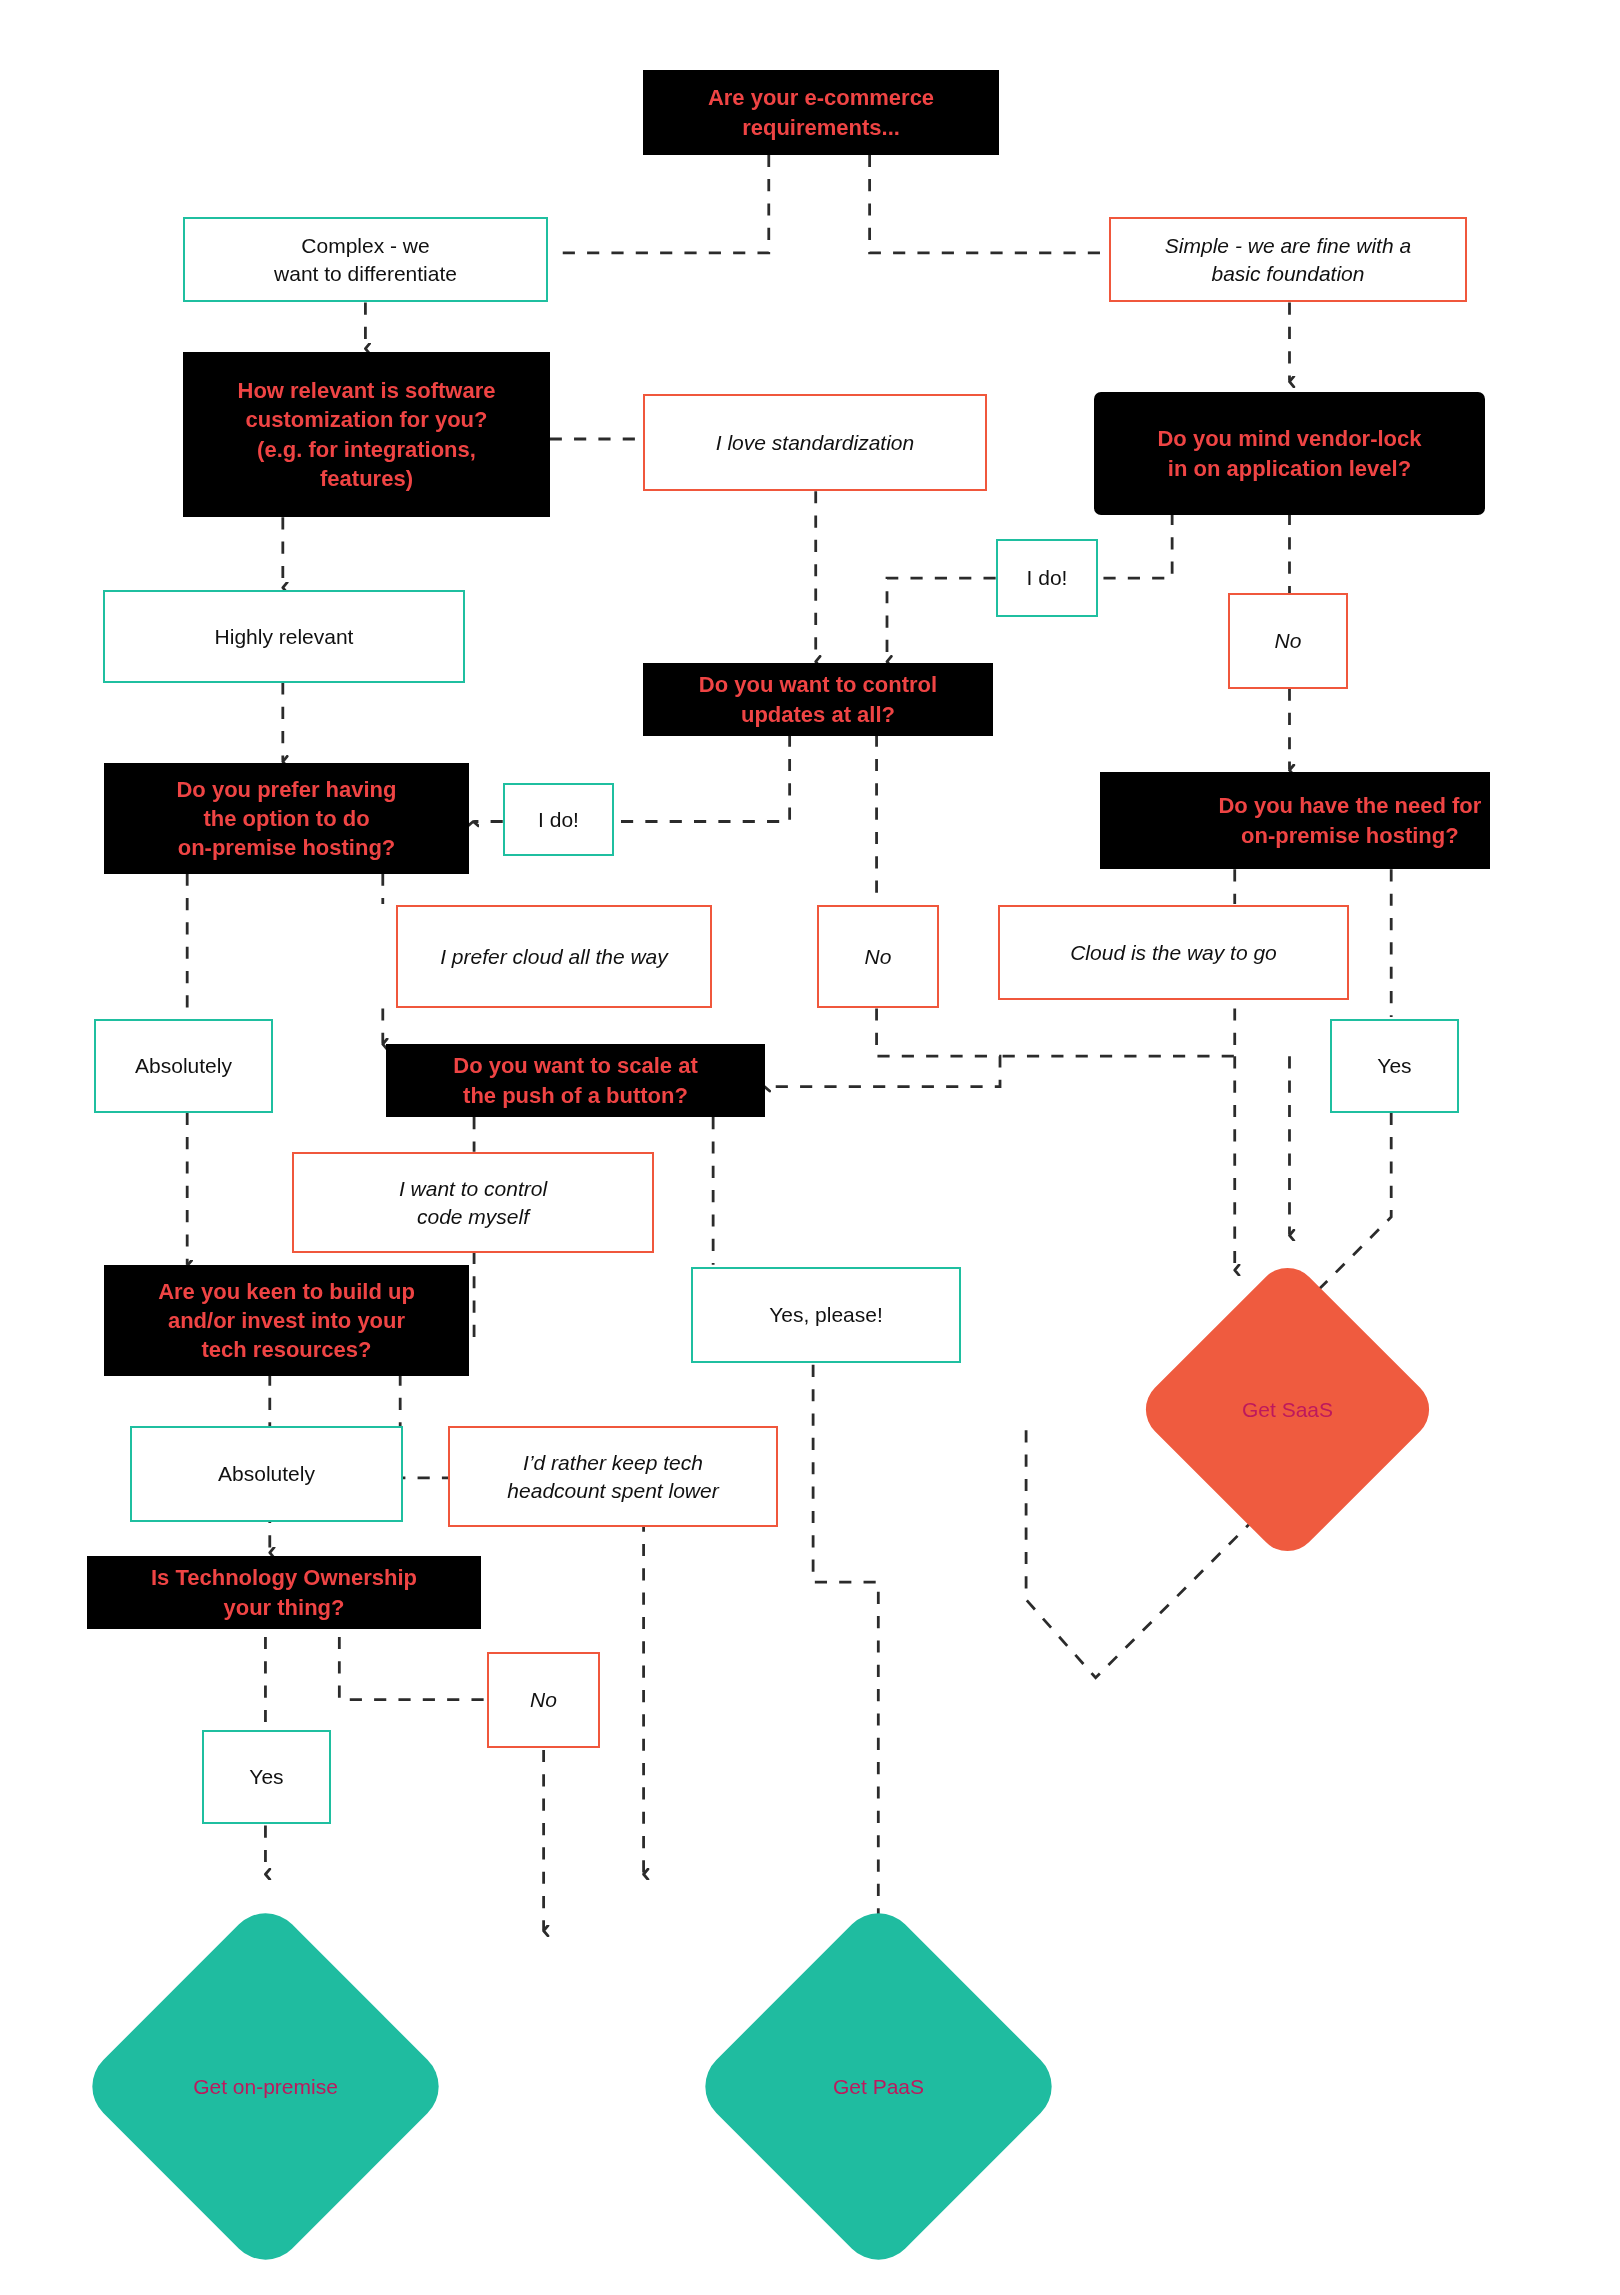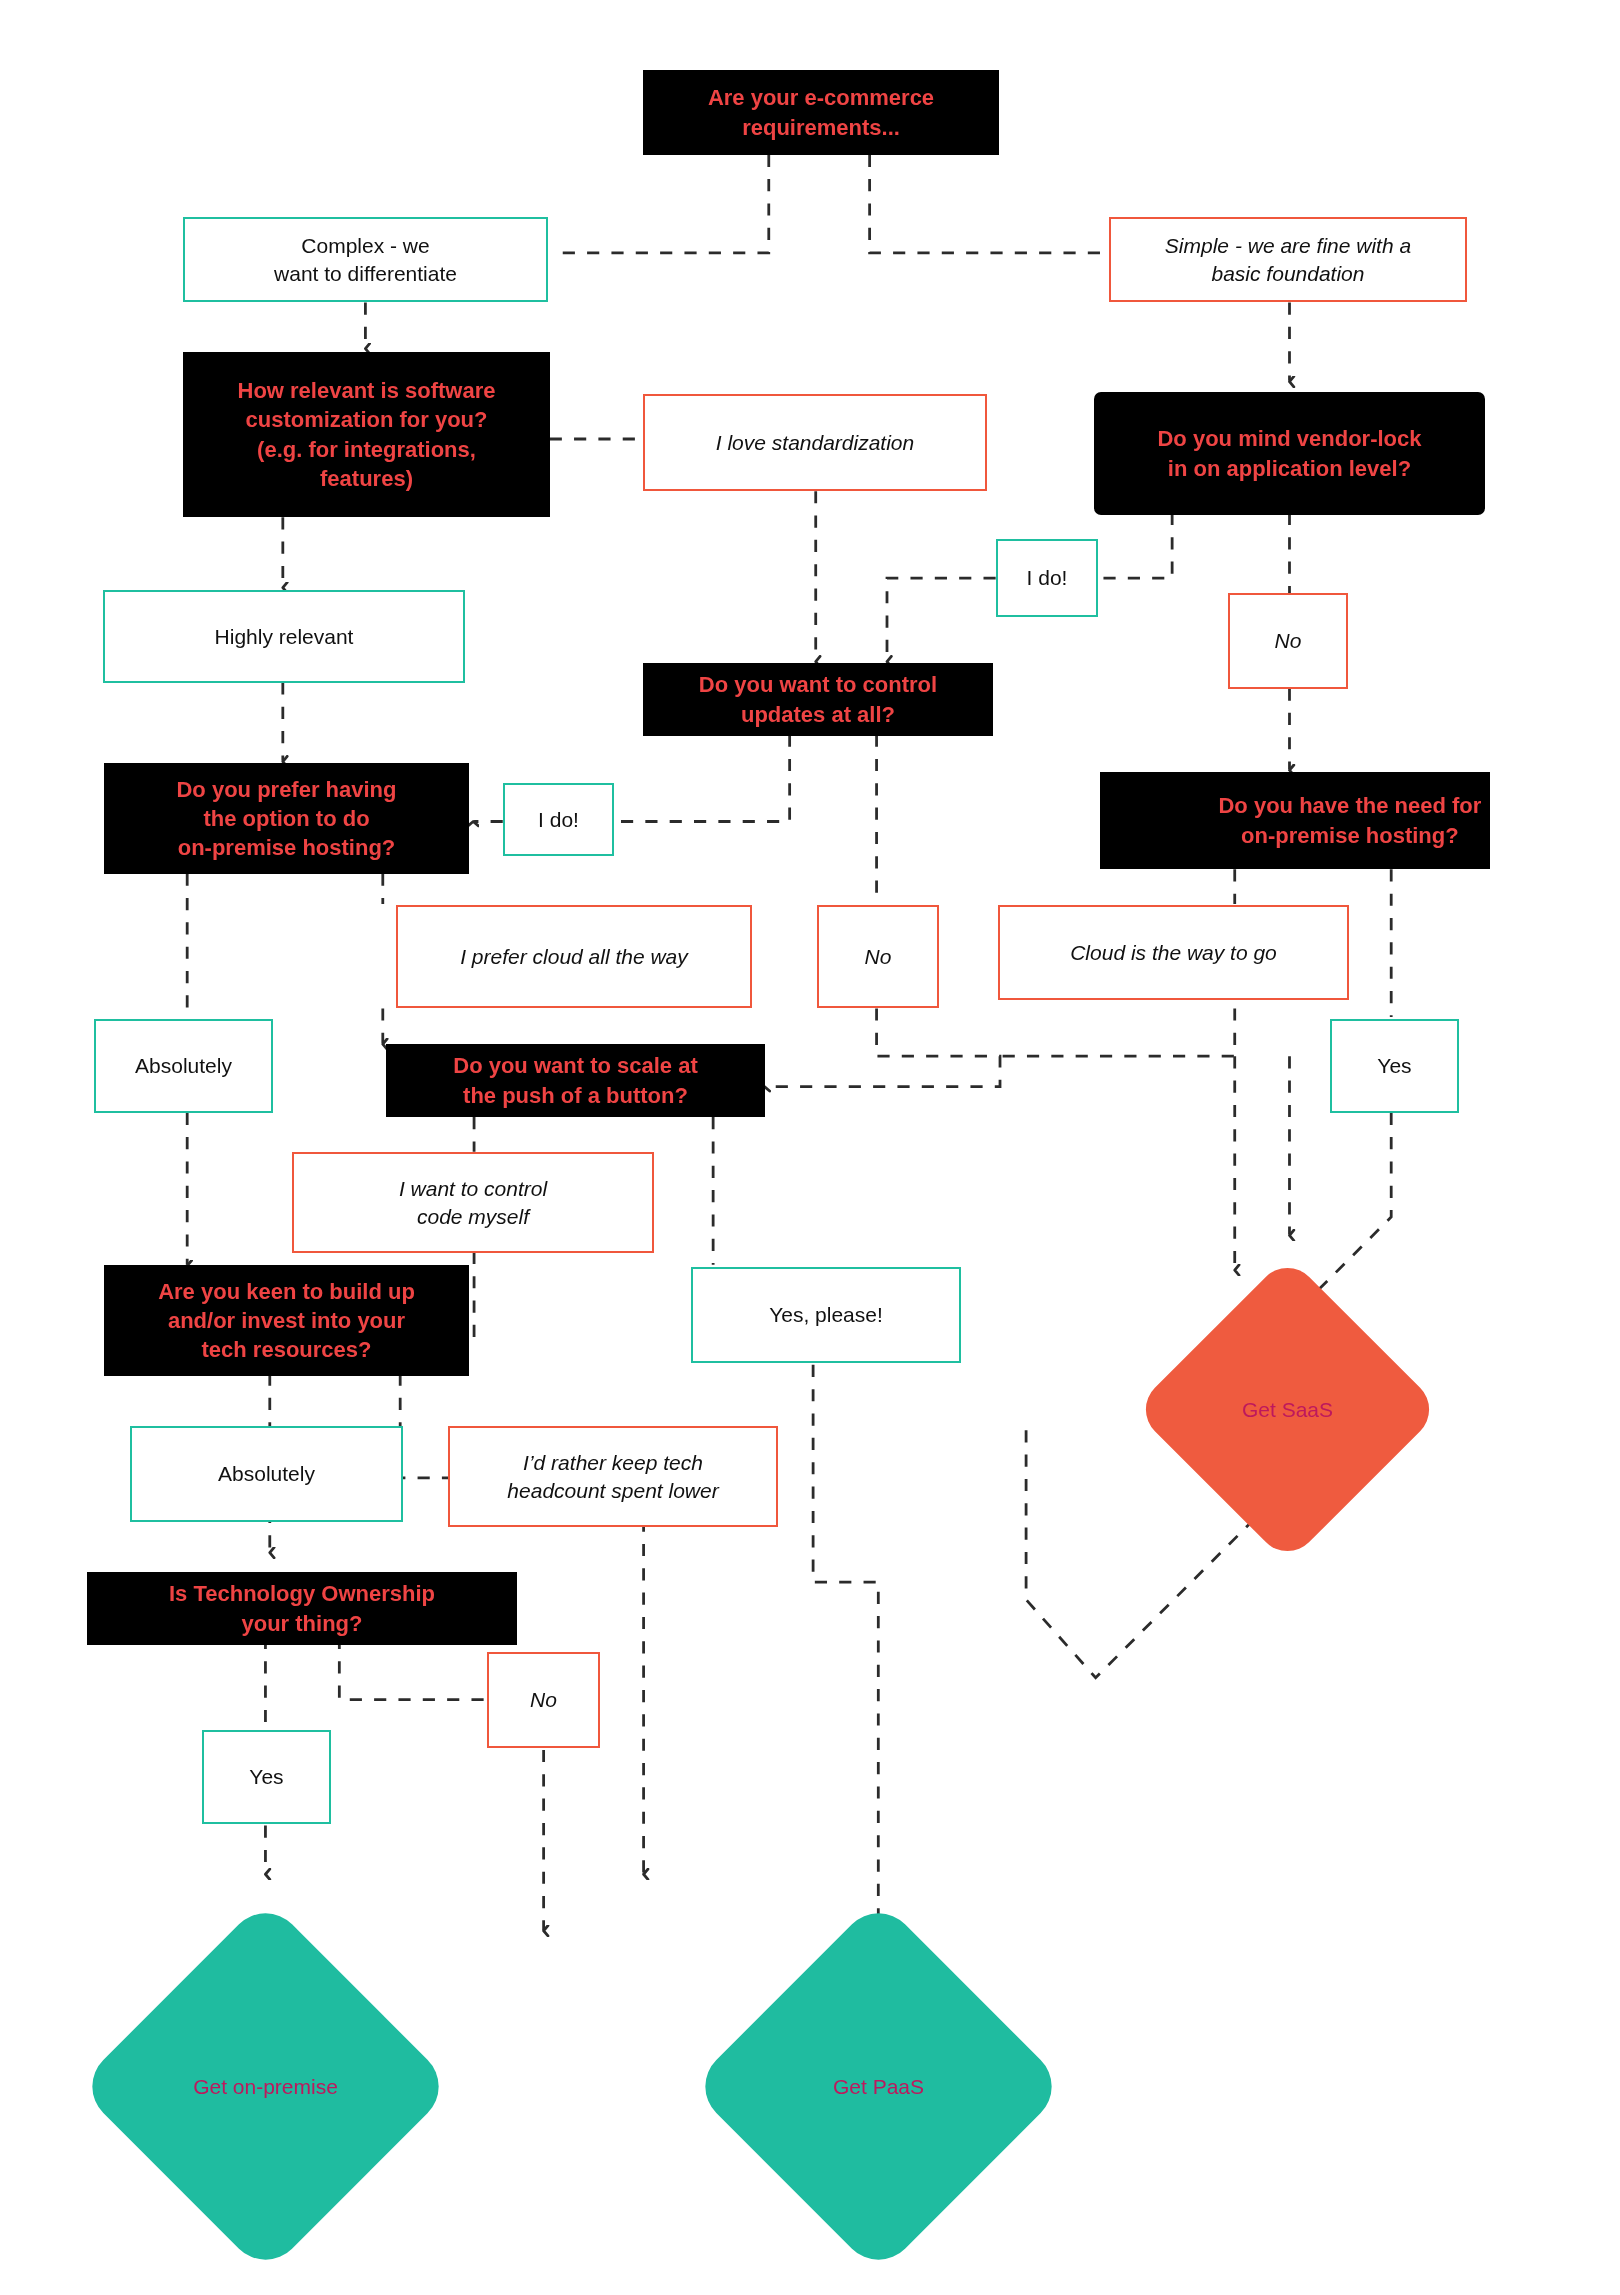--- a/index.html
+++ b/index.html
@@ -163,21 +163,21 @@
 
   <div class="node a teal" style="left:503px;top:783px;width:111px;height:73px;">
       <span class="txt">I do!</span>
     </div>
 
   <div class="node q" style="left:1100px;top:772px;width:390px;height:97px;justify-content:flex-end;">
       <span class="txt">Do you have the need for
 on-premise hosting?</span>
     </div>
 
-  <div class="node a red" style="left:396px;top:905px;width:356px;height:103px;justify-content:center;">
+  <div class="node a red" style="left:396px;top:905px;width:316px;height:103px;justify-content:center;">
       <span class="txt">I prefer cloud all the way</span>
     </div>
 
   <div class="node a red" style="left:817px;top:905px;width:122px;height:103px;">
       <span class="txt">No</span>
     </div>
 
   <div class="node a red" style="left:998px;top:905px;width:351px;height:95px;">
       <span class="txt">Cloud is the way to go</span>
     </div>
@@ -212,21 +212,21 @@
 
   <div class="node a teal" style="left:130px;top:1426px;width:273px;height:96px;">
       <span class="txt">Absolutely</span>
     </div>
 
   <div class="node a red" style="left:448px;top:1426px;width:330px;height:101px;">
       <span class="txt">I’d rather keep tech
 headcount spent lower</span>
     </div>
 
-  <div class="node q" style="left:87px;top:1556px;width:430px;height:73px;margin-top:16px;">
+  <div class="node q" style="left:87px;top:1556px;width:394px;height:73px;">
       <span class="txt">Is Technology Ownership
 your thing?</span>
     </div>
 
   <div class="node a red" style="left:487px;top:1652px;width:113px;height:96px;">
       <span class="txt">No</span>
     </div>
 
   <div class="node a teal" style="left:202px;top:1730px;width:129px;height:94px;">
       <span class="txt">Yes</span>

